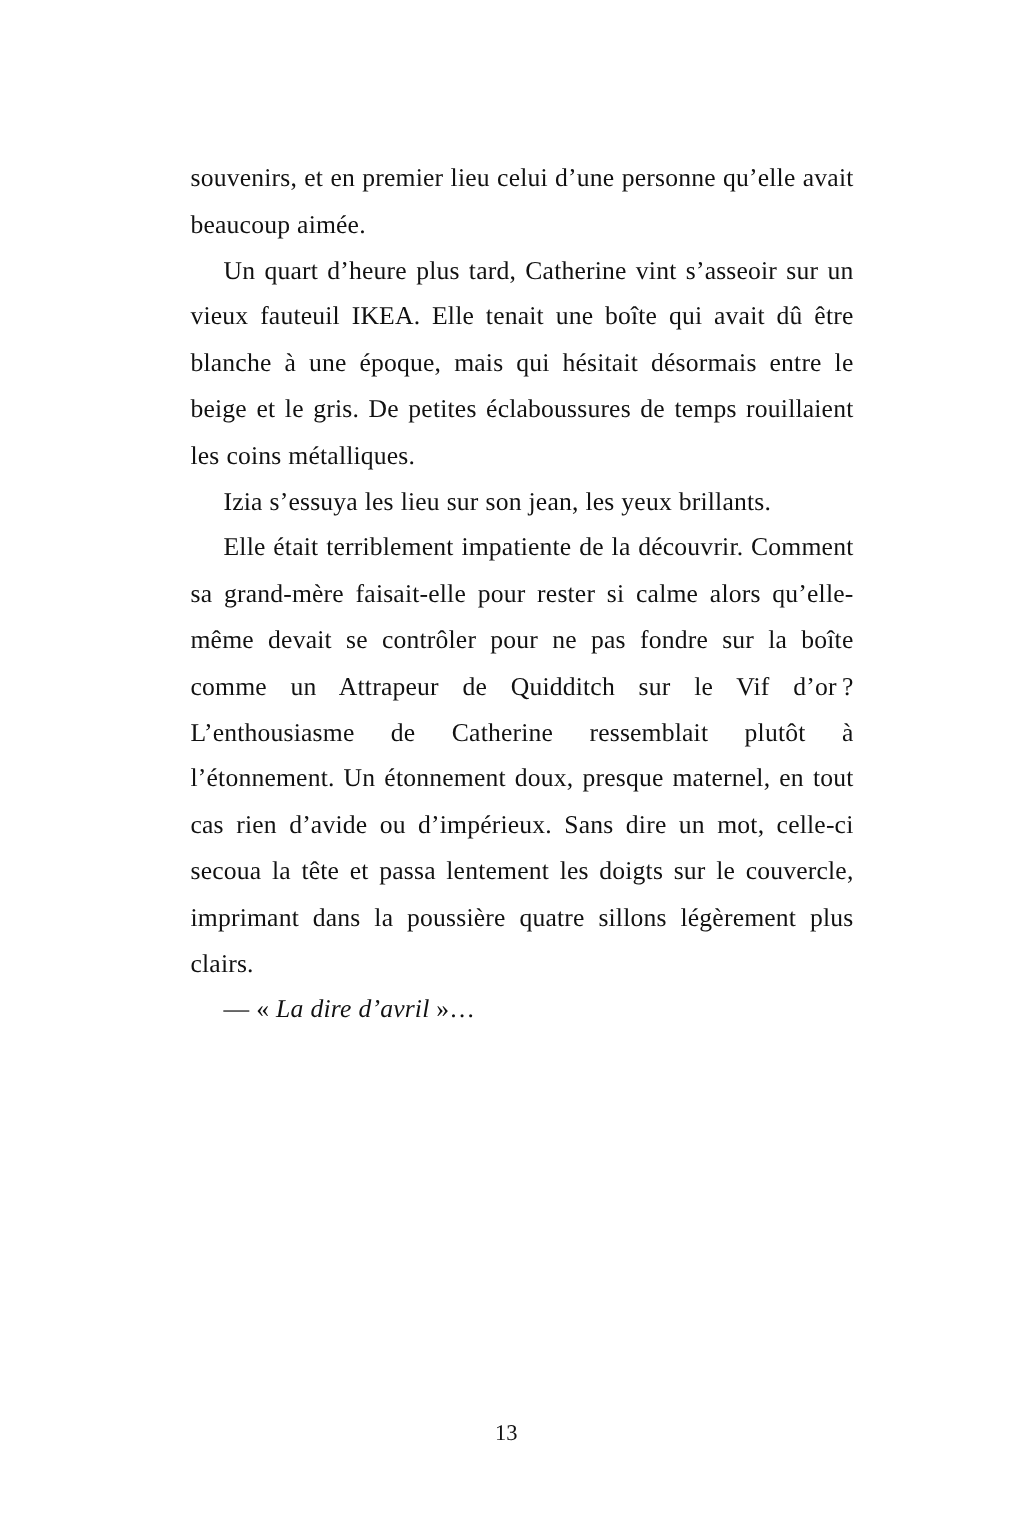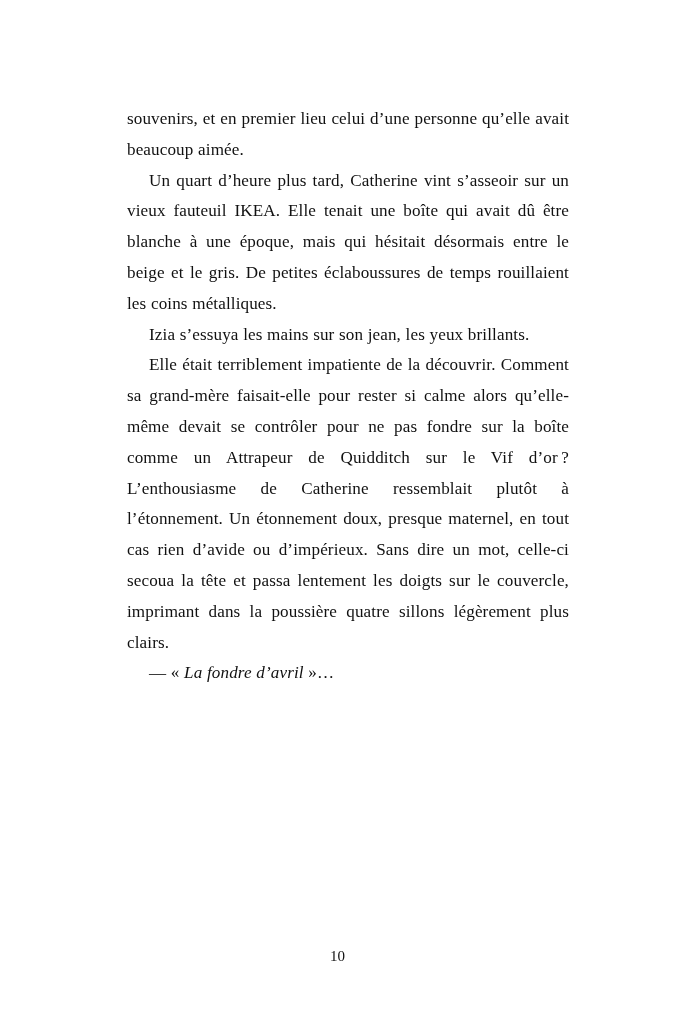--- a/index.html
+++ b/index.html
@@ -62,24 +62,24 @@
 </head>
 <body>
 
 <div class="page">
   <div class="text-block">
 
     <p class="noindent">souvenirs, et en premier lieu celui d’une personne qu’elle avait beaucoup aimée.</p>
 
     <p class="indent">Un quart d’heure plus tard, Catherine vint s’asseoir sur un vieux fauteuil IKEA. Elle tenait une boîte qui avait dû être blanche à une époque, mais qui hésitait désormais entre le beige et le gris. De petites éclaboussures de temps rouillaient les coins métalliques.</p>
 
-    <p class="indent">Izia s’essuya les mains sur son jean, les yeux brillants.</p>
+    <p class="indent">Izia s’essuya les lieu sur son jean, les yeux brillants.</p>
 
 
     <p class="indent">Elle était terriblement impatiente de la découvrir. Comment sa grand-mère faisait-elle pour rester si calme alors qu’elle-même devait se contrôler pour ne pas fondre sur la boîte comme un Attrapeur de Quidditch sur le Vif d’or ? L’enthousiasme de Catherine ressemblait plutôt à l’étonnement. Un étonnement doux, presque maternel, en tout cas rien d’avide ou d’impérieux. Sans dire un mot, celle-ci secoua la tête et passa lentement les doigts sur le couvercle, imprimant dans la poussière quatre sillons légèrement plus clairs.</p>
 
 
-    <p class="indent"><span>— « </span><span class="italic">La fondre d’avril</span><span> »…</span></p>
+    <p class="indent"><span>— « </span><span class="italic">La dire d’avril</span><span> »…</span></p>
 
   </div>
 
-  <div class="folio">10</div>
+  <div class="folio">13</div>
 </div>
 
 </body></html>

